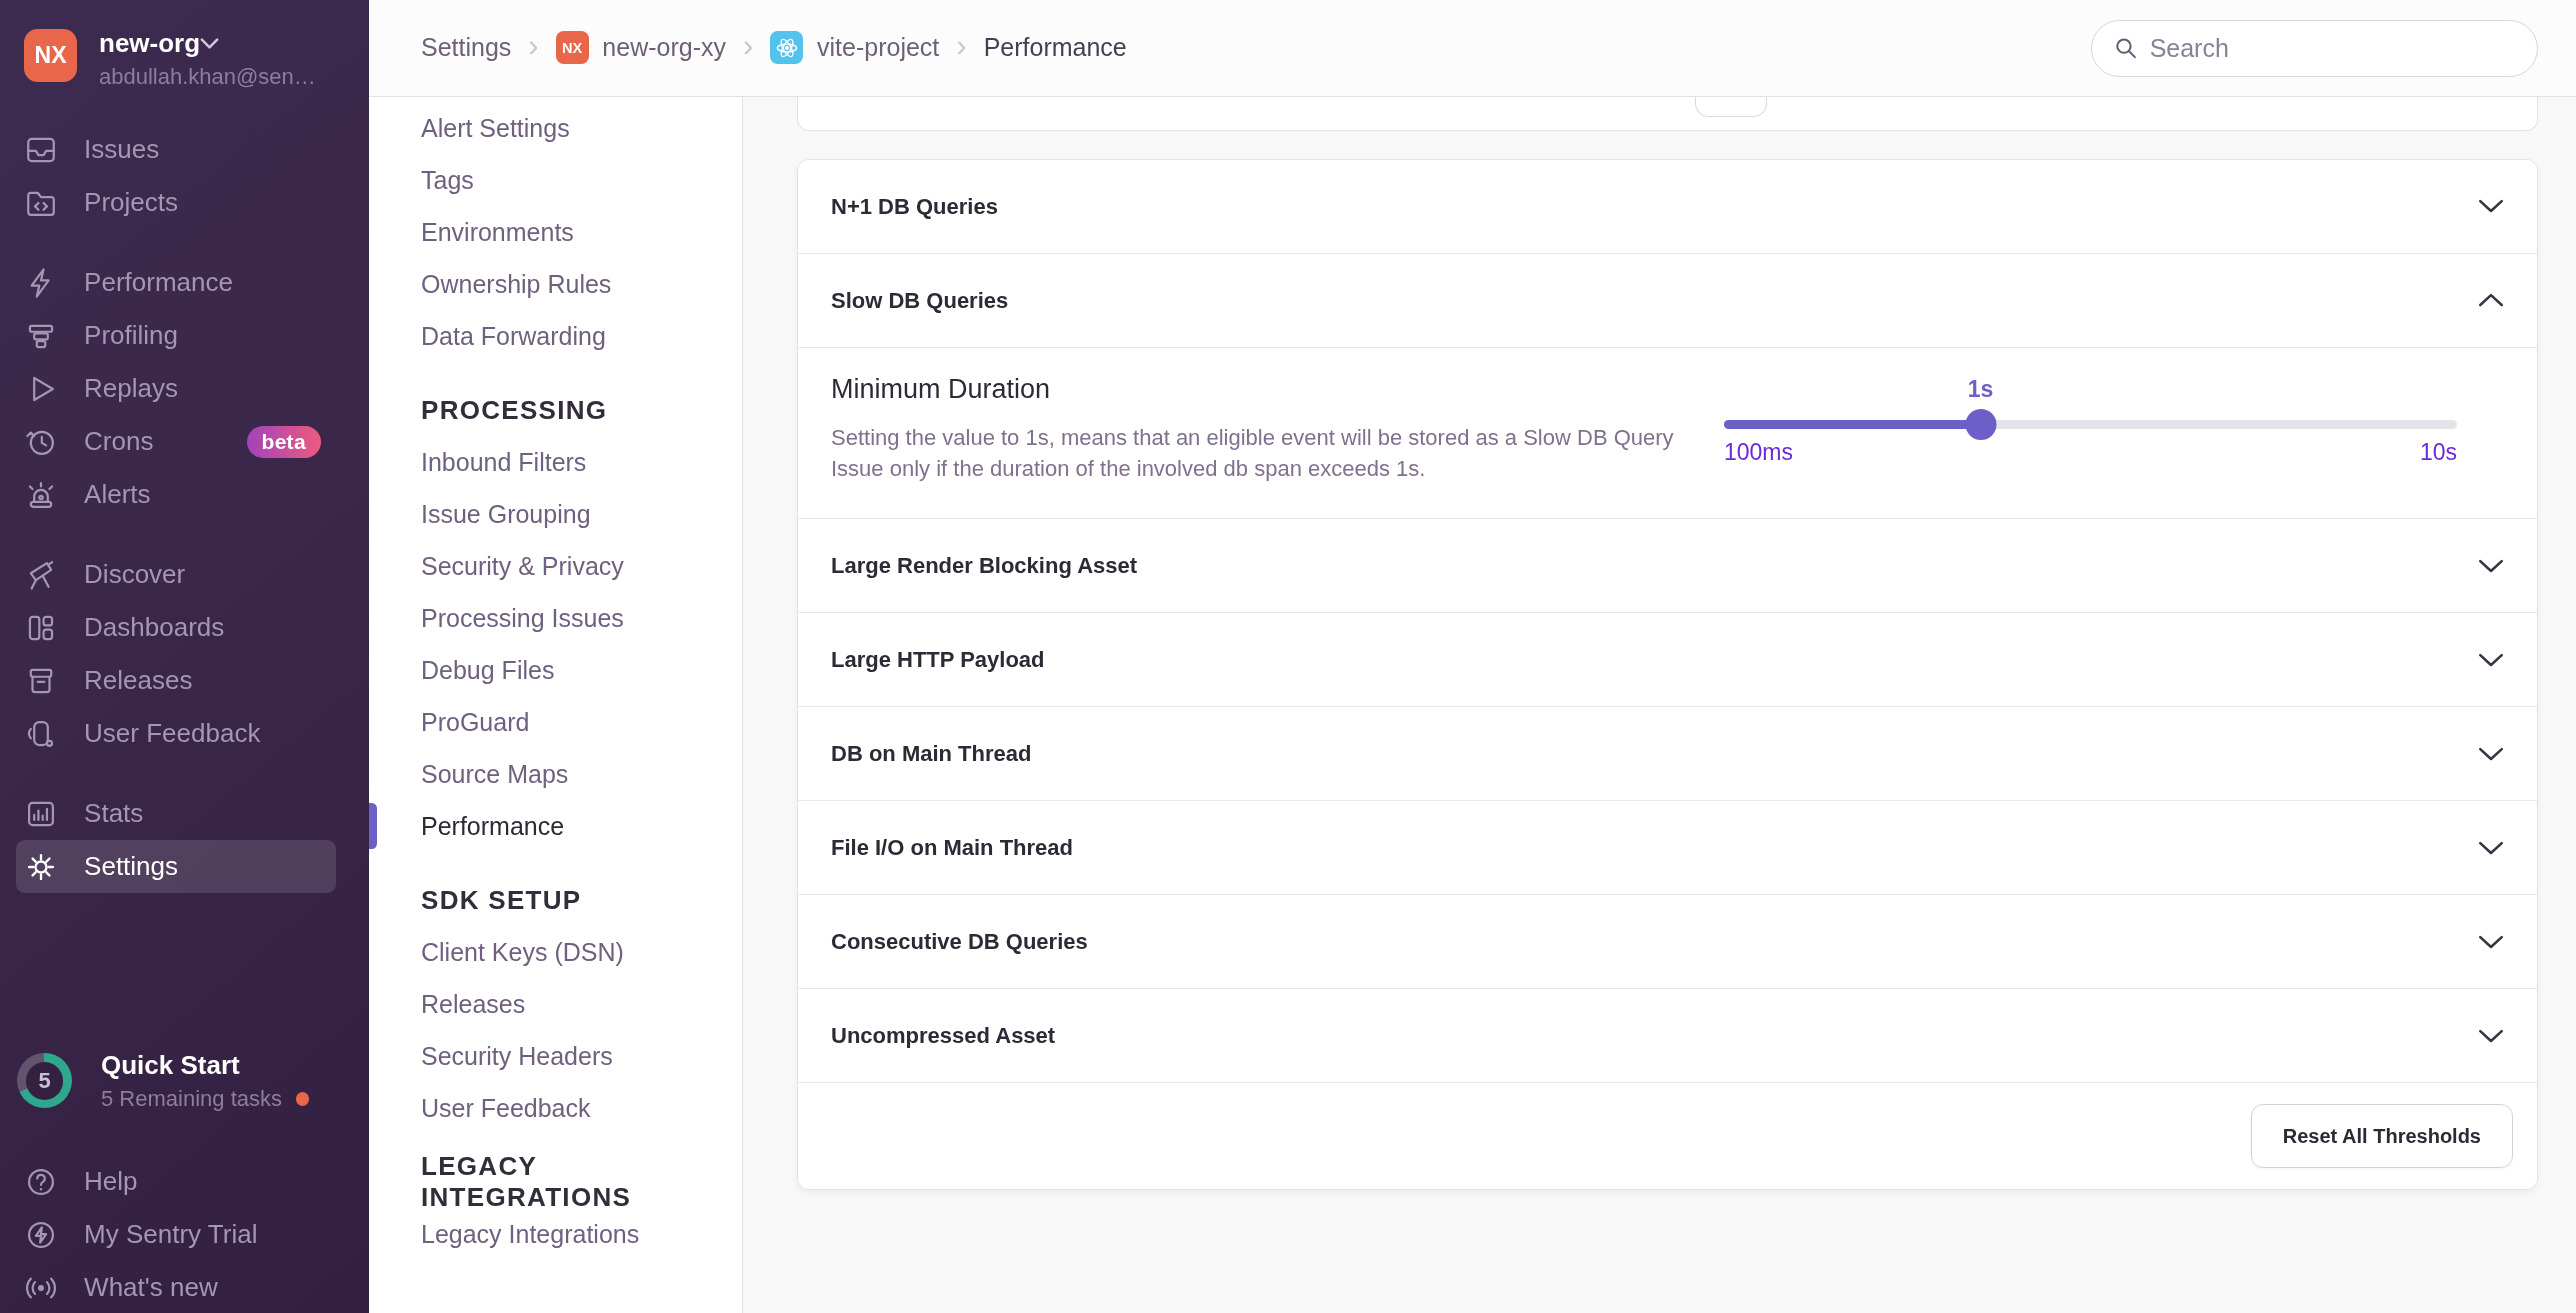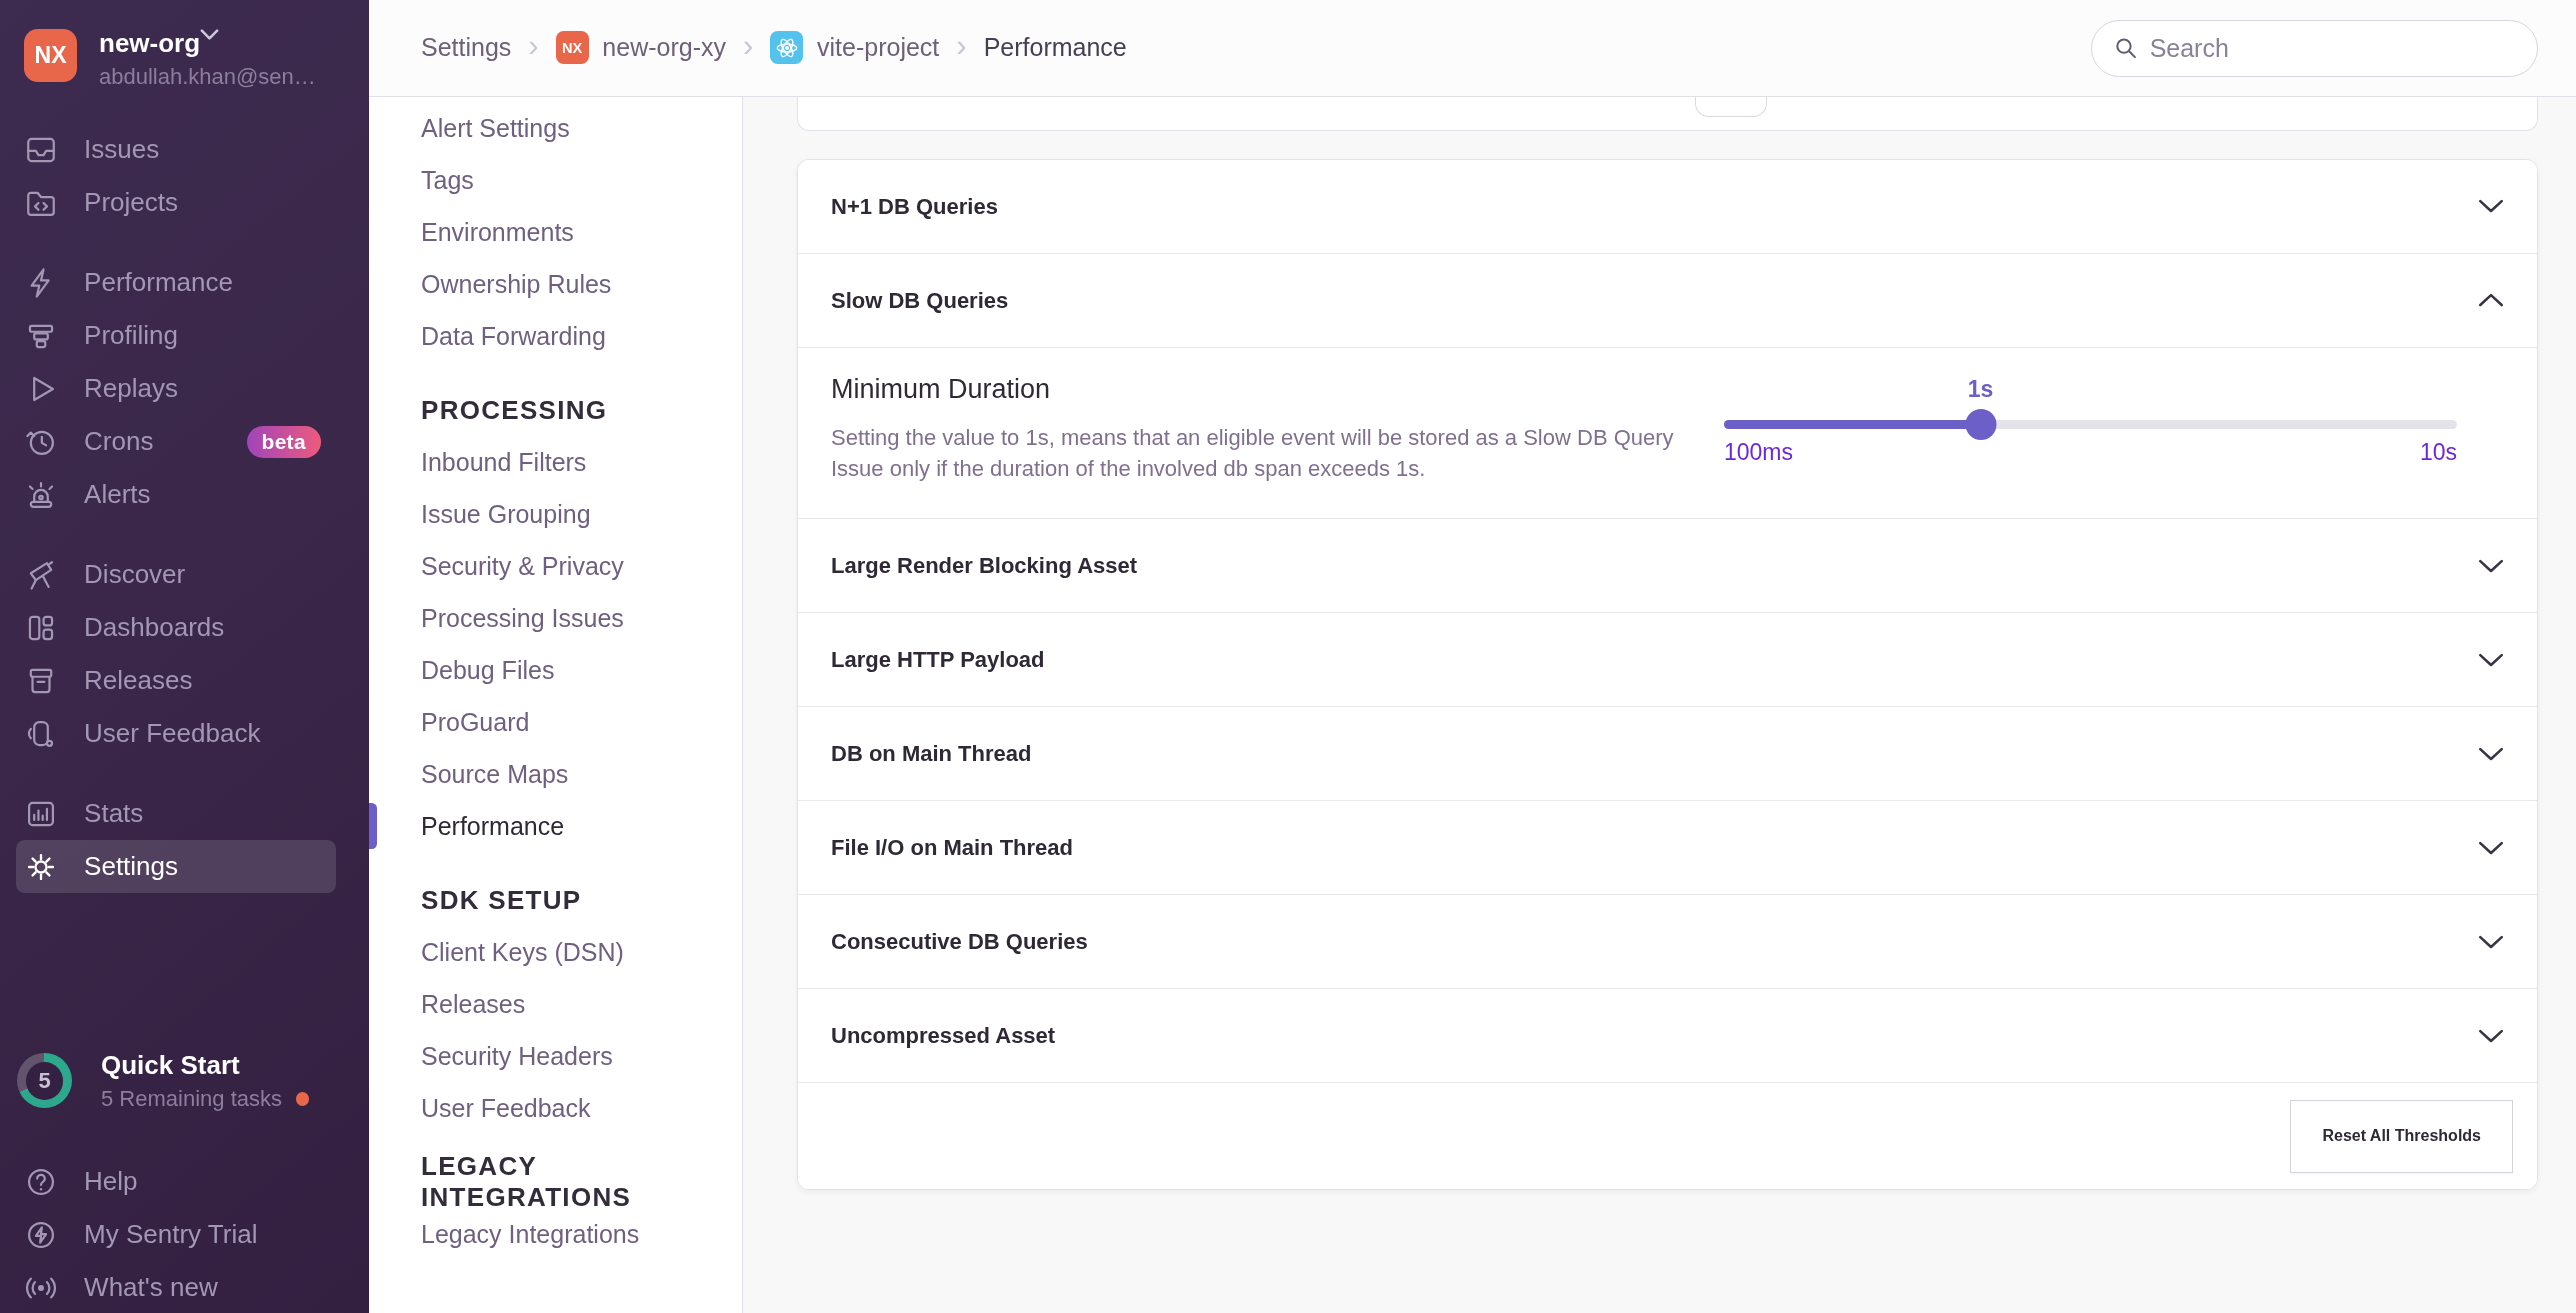--- a/index.html
+++ b/index.html
@@ -4,21 +4,21 @@
 <style>
   * { margin:0; padding:0; box-sizing:border-box; }
   html,body { width:2576px; height:1314px; overflow:hidden; }
   body { font-family:"Liberation Sans","DejaVu Sans",sans-serif; background:#f8f8f9; color:#2f2936; }
   .app { display:flex; width:2576px; height:1314px; }
 
   
   .sidebar { width:369px; flex-shrink:0; background:linear-gradient(320deg,#331f40 0%,#3a2749 55%,#3d2b50 100%); color:#a397b3; display:flex; flex-direction:column; }
   .org { display:flex; gap:22px; padding:29px 17px 0 24px; align-items:flex-start; cursor:pointer; }
   .org-avatar { width:53px; height:53px; border-radius:13.7px; background:#e8674a; color:#fff; font-weight:700; font-size:23px; display:flex; align-items:center; justify-content:center; flex-shrink:0; }
-  .org-name { color:#fff; font-size:26px; font-weight:700; display:flex; line-height:1.1; }
+  .org-name { color:#fff; font-size:26px; font-weight:700; display:flex; align-items:center; line-height:1.1; }
   .org-email { color:#8c7e9c; font-size:22px; margin-top:6.9px; white-space:nowrap; max-width:258px; overflow:hidden; }
   .nav { margin-top:33px; display:flex; flex-direction:column; }
   .nav-group { margin-top:27px; }
   .nav-group:first-child { margin-top:0; }
   .nav-item { height:53px; display:flex; align-items:center; gap:26px; padding:0 15.5px 0 8.6px; margin:0 33px 0 15.5px; border-radius:8.6px; font-size:26px; color:#a397b3; cursor:pointer; }
   .nav-item .nicon { width:34px; height:34px; flex-shrink:0; display:flex; align-items:center; justify-content:center; }
   .nav-item.active { background:rgba(255,255,255,0.13); color:#fff; }
   .badge-beta { margin-left:auto; background:linear-gradient(90deg,#a144bb,#ec5b7d); color:#fff; font-size:21px; font-weight:700; padding:4.3px 14.6px; border-radius:858px; letter-spacing:0.3px; }
   .sb-spacer { flex:1; }
   .quickstart { display:flex; align-items:center; gap:29px; margin:0 15.5px 43px 17px; cursor:pointer; }
@@ -67,21 +67,21 @@
   .exp-desc { font-size:22px; line-height:1.42; color:#80708f; max-width:876px; }
   .exp-right { flex:1; padding-right:47px; }
   .slider { position:relative; height:103px; margin-top:3.4px; }
   .slider-value { position:absolute; top:-1.7px; transform:translateX(-50%); color:#6c5fc7; font-weight:700; font-size:23px; }
   .slider-track { position:absolute; top:43px; left:0; right:0; height:8.6px; border-radius:5.2px; background:#e5e3ea; cursor:pointer; }
   .slider-fill { height:100%; background:#6c5fc7; border-radius:5.2px 0 0 5.2px; }
   .slider-handle { position:absolute; top:32px; transform:translateX(-50%); width:31px; height:31px; border-radius:50%; background:#6c5fc7; cursor:grab; }
   .slider-labels { position:absolute; top:62px; left:0; right:0; display:flex; justify-content:space-between; font-size:23px; color:#6d28d9; }
 
   .panel-footer { height:106px; display:flex; align-items:center; justify-content:flex-end; padding:0 24px; background:#fff; }
-  .reset-btn { height:73px; padding:0 31px; background:#fff; border:1.7px solid #d6d1dc; border-radius:0; font-size:16px; font-weight:700; color:#2f2936; font-family:inherit; box-shadow:0 1.7px 2.6px rgba(0,0,0,0.03); cursor:pointer; }
+  .reset-btn { height:64px; padding:0 31px; background:#fff; border:1.7px solid #d6d1dc; border-radius:12px; font-size:20px; font-weight:700; color:#2f2936; font-family:inherit; box-shadow:0 1.7px 2.6px rgba(0,0,0,0.03); cursor:pointer; }
 </style>
 </head>
 <body>
 
 <div class="app">
 
   <aside class="sidebar">
     <div class="org">
       <div class="org-avatar">NX</div>
       <div>

